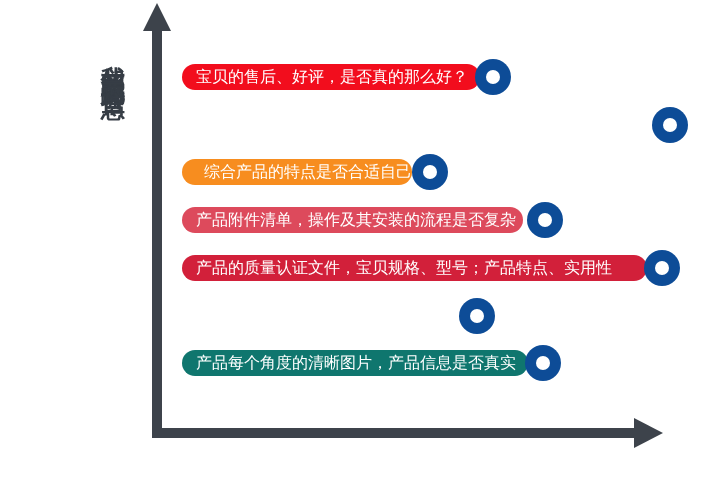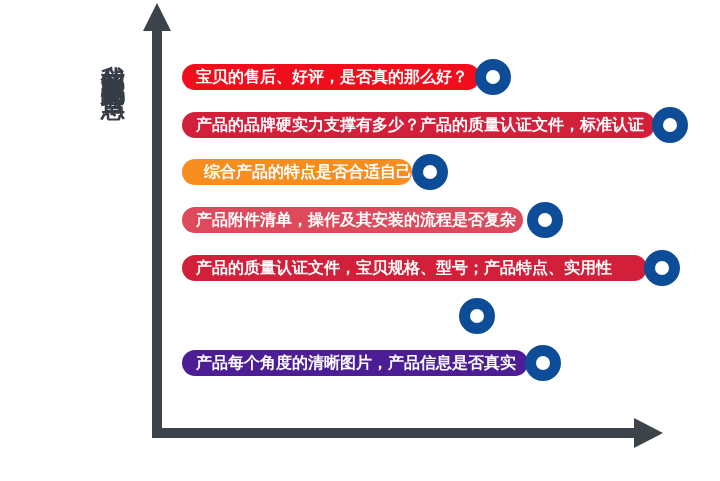--- a/index.html
+++ b/index.html
@@ -61,21 +61,20 @@
     left:0;top:5px;
     height:26px;
     border-radius:13px;
     color:#ffffff;
     font-size:16px;
     line-height:26px;
     padding-left:14px;
     box-sizing:border-box;
     white-space:nowrap;
     overflow:hidden;
-    font-weight:bold;
   }
   .marker{
     position:absolute;
     top:0;
     width:36px;height:36px;
     border-radius:50%;
   }
   .marker::after{
     content:"";
     position:absolute;
@@ -95,36 +94,35 @@
   <div class="axis-y-arrow" style="border-bottom-color: rgb(61, 67, 75);"></div>
   <div class="axis-x-shaft" style="background: rgb(61, 67, 75);"></div>
   <div class="axis-x-arrow" style="border-left-color: rgb(61, 67, 75);"></div>
 
   <div id="rows">
       <div class="row" style="top: 59px; width: 329px;">
         <div class="bar" style="width: 298px; background: rgb(242, 13, 29);">宝贝的售后、好评，是否真的那么好？</div>
         <div class="marker" style="left: 293px; background: rgb(13, 76, 151);"></div>
       </div>
       <div class="row" style="top: 107px; width: 506px;">
-        <div class="bar" style="width: 473px; background: rgb(210, 32, 58);">产品的品牌硬实力支撑有多少？产品的质量认证文件，标准认证</div>
         <div class="marker" style="left: 470px; background: rgb(13, 76, 151);"></div>
       </div>
       <div class="row" style="top: 154px; width: 266px; text-align: right;">
         <div class="bar" style="width: 230px; background: rgb(247, 141, 31);">综合产品的特点是否合适自己</div>
         <div class="marker" style="left: 230px; background: rgb(13, 76, 151);"></div>
       </div>
       <div class="row" style="top: 202px; width: 381px;">
         <div class="bar" style="width: 341px; background: rgb(221, 74, 92);">产品附件清单，操作及其安装的流程是否复杂</div>
         <div class="marker" style="left: 345px; background: rgb(13, 76, 151);"></div>
       </div>
       <div class="row" style="top: 250px; width: 498px;">
         <div class="bar" style="width: 465px; background: rgb(210, 32, 58);">产品的质量认证文件，宝贝规格、型号；产品特点、实用性</div>
         <div class="marker" style="left: 462px; background: rgb(13, 76, 151);"></div>
       </div>
       <div class="row" style="top: 298px; width: 313px;">
         <div class="marker" style="left: 277px; background: rgb(13, 76, 151);"></div>
       </div>
       <div class="row" style="top: 345px; width: 379px;">
-        <div class="bar" style="width: 346px; background: #4c1d95;">产品每个角度的清晰图片，产品信息是否真实</div>
+        <div class="bar" style="width: 346px; background: #0f766e;">产品每个角度的清晰图片，产品信息是否真实</div>
         <div class="marker" style="left: 343px; background: rgb(13, 76, 151);"></div>
       </div>
     </div>
 </div>
 
 </body></html>

